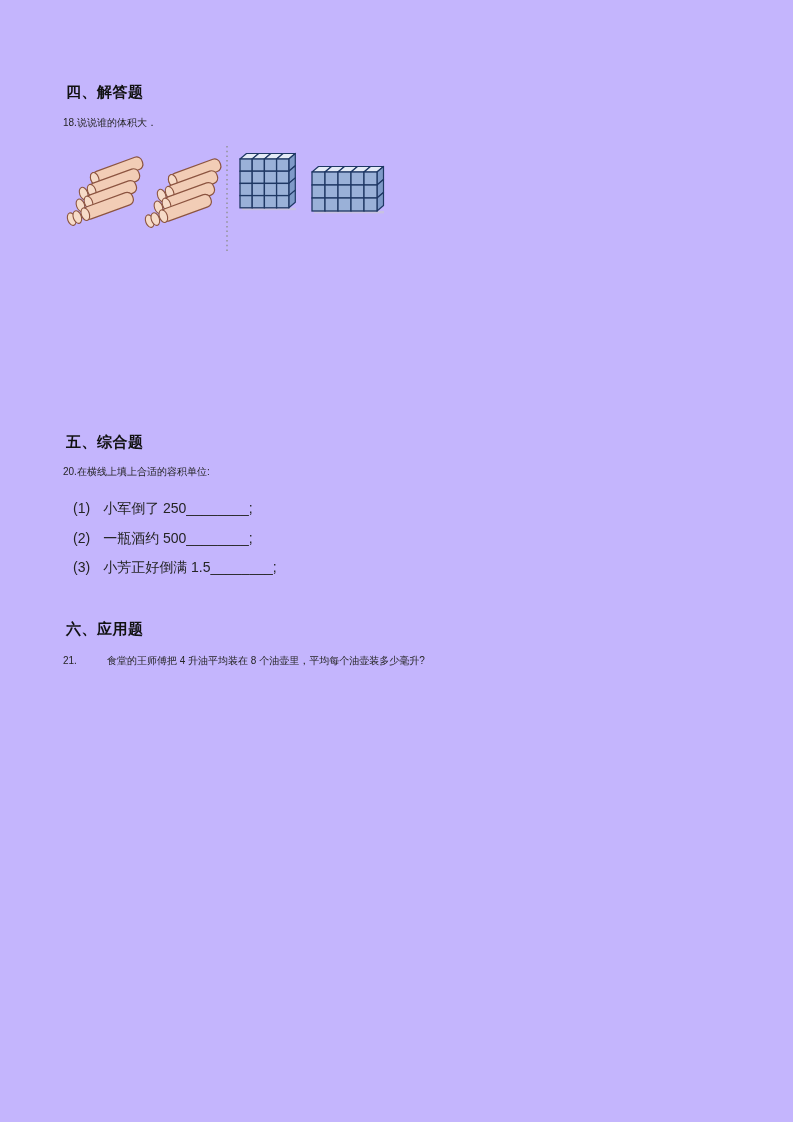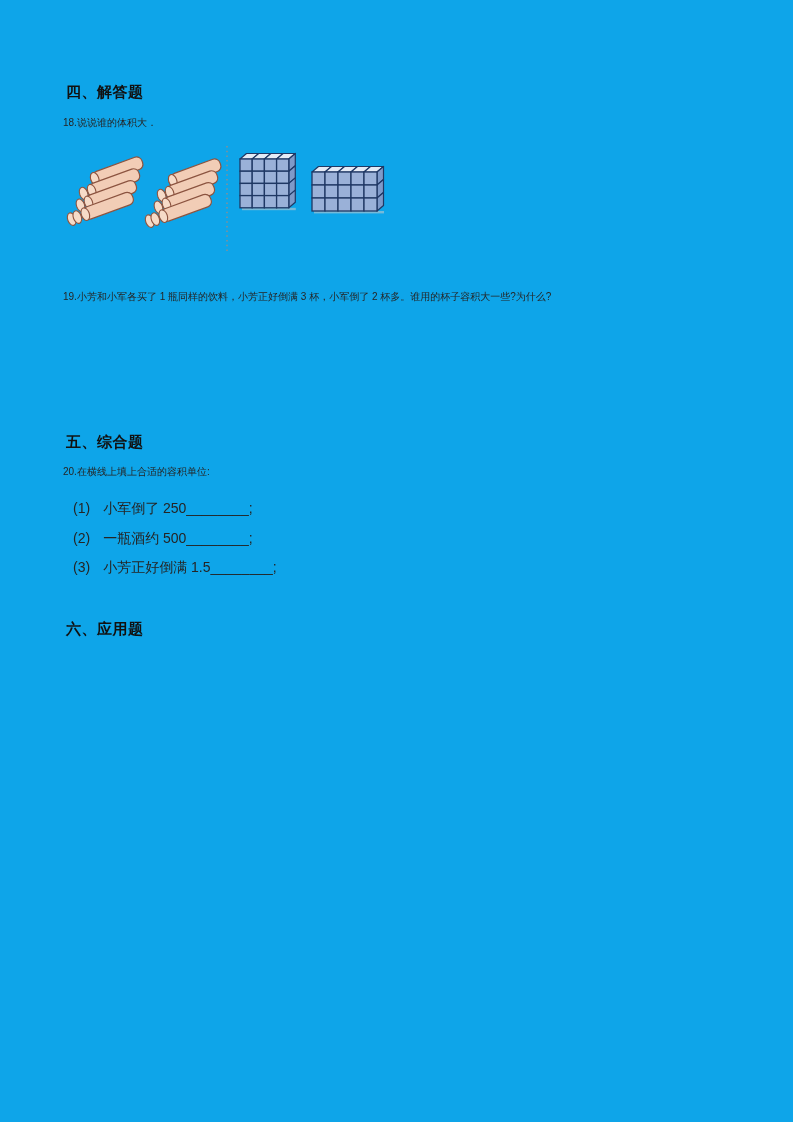--- a/index.html
+++ b/index.html
@@ -1,21 +1,21 @@
 <!DOCTYPE html>
 <html style="--stick-fill: #f2cdb6; --stick-end: #f6dbc8; --stick-stroke: #8c5440; --cube-front: #9ab1d8; --cube-top: #e4ebf6; --cube-side: #7f9ac8; --cube-stroke: #1f3864; --divider: #8f8f8f;"><head>
 <meta charset="utf-8">
 <style>
   :root{
     --cube-front:#9ab1d8; --cube-top:#e4ebf6; --cube-side:#7f9ac8; --cube-stroke:#1f3864;
     --stick-fill:#f2cdb6; --stick-end:#f6dbc8; --stick-stroke:#8c5440; --divider:#8f8f8f;
   }
   html,body{margin:0;padding:0;background:#fff;}
   .page{
-    position:relative; width:793px; height:1122px; background:#0ea5e9; overflow:hidden;
+    position:relative; width:793px; height:1122px; background:#c4b5fd; overflow:hidden;
     font-family:"Liberation Sans", sans-serif; color:#252525;
   }
   .sec-heading{
     position:absolute; left:66px; font-size:15px; font-weight:700; color:#111;
     letter-spacing:0.5px; white-space:nowrap;
   }
   #sec4-heading{top:83px;}
   #sec5-heading{top:433px;}
   #sec6-heading{top:620px;}
   .q-text{position:absolute; left:63px; font-size:10px; line-height:17px; color:#252525;}
@@ -133,32 +133,34 @@
         <rect class="cube-front" x="288" y="42" width="13" height="13"></rect>
         <rect class="cube-front" x="301" y="42" width="13" height="13"></rect>
         <rect class="cube-front" x="249" y="55" width="13" height="13"></rect>
         <rect class="cube-front" x="262" y="55" width="13" height="13"></rect>
         <rect class="cube-front" x="275" y="55" width="13" height="13"></rect>
         <rect class="cube-front" x="288" y="55" width="13" height="13"></rect>
         <rect class="cube-front" x="301" y="55" width="13" height="13"></rect>
       </g>
   </svg>
 
-  <div class="q-text" id="q19-text">19.小芳和小军各买了 1 瓶同样的饮料，小芳正好倒满 3 杯，小军倒了 2 杯多。谁用的杯子容积大一些?为什么?</div>
 
   <div class="sec-heading" id="sec5-heading">五、综合题</div>
 
   <div class="q-text" id="q20-lead">20.在横线上填上合适的容积单位:</div>
 
   <div class="q20-item" id="q20-item-1">
     <span class="item-label">(1)</span><span class="item-body">小军倒了 250________;</span>
   </div>
   <div class="q20-item" id="q20-item-2">
     <span class="item-label">(2)</span><span class="item-body">一瓶酒约 500________;</span>
   </div>
   <div class="q20-item" id="q20-item-3">
     <span class="item-label">(3)</span><span class="item-body">小芳正好倒满 1.5________;</span>
   </div>
 
   <div class="sec-heading" id="sec6-heading">六、应用题</div>
 
+  <div class="q-text" id="q21-line">
+    <span class="q-number">21.</span><span class="q-body">食堂的王师傅把 4 升油平均装在 8 个油壶里，平均每个油壶装多少毫升?</span>
+  </div>
 
 </div>
 
 </body></html>

